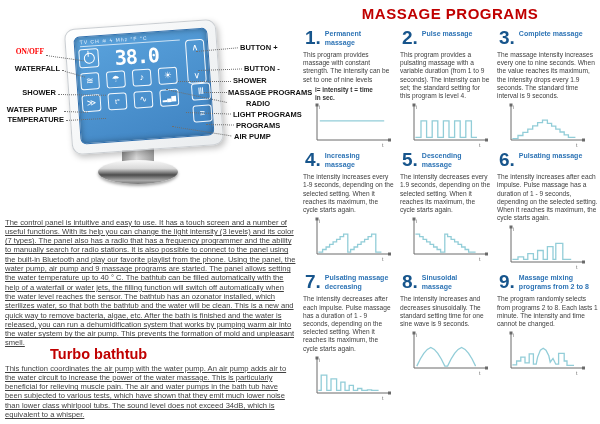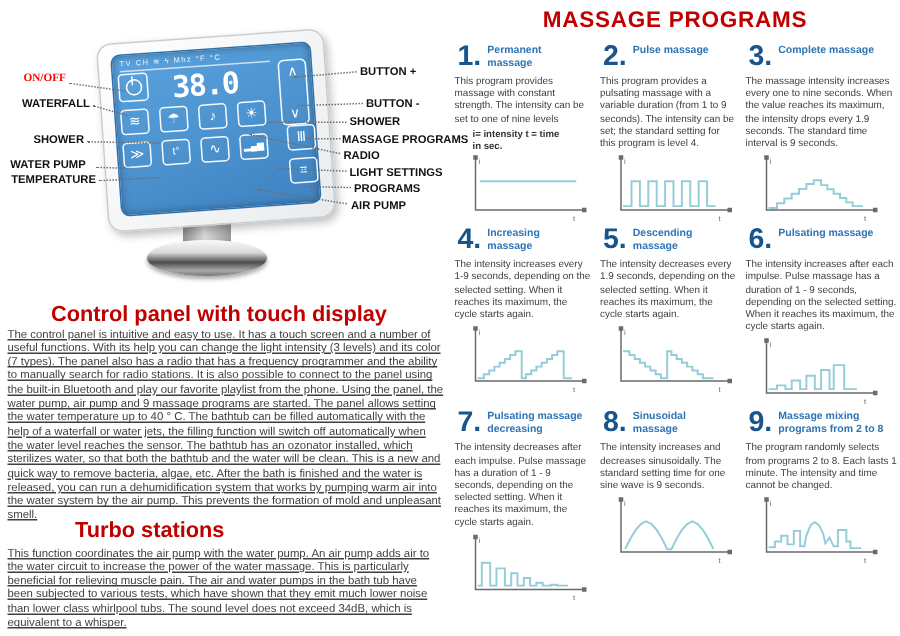--- a/index.html
+++ b/index.html
@@ -96,42 +96,41 @@
   <span class="lbl red" style="left:8px;top:47px;width:36px;text-align:right;font-family:Liberation Serif, serif;">ON/OFF</span>
   <span class="lbl" style="left:8px;top:64px;width:52px;text-align:right;">WATERFALL</span>
   <span class="lbl" style="left:8px;top:88px;width:48px;text-align:right;">SHOWER</span>
   <span class="lbl" style="left:2px;top:105px;width:60px;text-align:center;">WATER PUMP</span>
   <span class="lbl" style="left:2px;top:115px;width:62px;text-align:right;">TEMPERATURE</span>
 
   <span class="lbl" style="left:240px;top:43px;">BUTTON +</span>
   <span class="lbl" style="left:244px;top:64px;">BUTTON -</span>
   <span class="lbl" style="left:233px;top:76px;">SHOWER</span>
   <span class="lbl" style="left:228px;top:88px;">MASSAGE PROGRAMS</span>
-  <span class="lbl" style="left:229px;top:99px;">RADIO</span>
-  <span class="lbl" style="left:233px;top:110px;">LIGHT SETTINGS</span>
+  <span class="lbl" style="left:246px;top:99px;">RADIO</span>
+  <span class="lbl" style="left:233px;top:110px;">LIGHT PROGRAMS</span>
   <span class="lbl" style="left:236px;top:121px;">PROGRAMS</span>
   <span class="lbl" style="left:234px;top:132px;">AIR PUMP</span>
 
   <div class="leader" style="left:46px;top:55px;width:38px;transform:rotate(8deg);"></div>
   <div class="leader" style="left:62px;top:70px;width:24px;transform:rotate(16deg);"></div>
   <div class="leader" style="left:58px;top:94px;width:48px;transform:rotate(1deg);"></div>
   <div class="leader" style="left:64px;top:111px;width:24px;transform:rotate(2deg);"></div>
   <div class="leader" style="left:66px;top:120px;width:40px;transform:rotate(-3deg);"></div>
   <div class="leader" style="left:196px;top:51px;width:42px;transform:rotate(-5deg);"></div>
   <div class="leader" style="left:198px;top:70px;width:44px;transform:rotate(-2deg);"></div>
   <div class="leader" style="left:178px;top:81px;width:53px;transform:rotate(0deg);"></div>
   <div class="leader" style="left:204px;top:92px;width:23px;transform:rotate(0deg);"></div>
   <div class="leader" style="left:166px;top:89px;width:62px;transform:rotate(12deg);"></div>
   <div class="leader" style="left:186px;top:112px;width:45px;transform:rotate(2deg);"></div>
   <div class="leader" style="left:206px;top:124px;width:28px;transform:rotate(1deg);"></div>
   <div class="leader" style="left:172px;top:126px;width:60px;transform:rotate(9deg);"></div>
 
-  <h2 class="sec-heading" style="left:34px;top:190px;">Control panel with touch display</h2>
   <p class="body-text" style="top:210px;">The control panel is intuitive and easy to use. It has a touch screen and a number of useful functions. With its help you can change the light intensity (3 levels) and its color (7 types). The panel also has a radio that has a frequency programmer and the ability to manually search for radio stations. It is also possible to connect to the panel using the built-in Bluetooth and play our favorite playlist from the phone. Using the panel, the water pump, air pump and 9 massage programs are started. The panel allows setting the water temperature up to 40 ° C. The bathtub can be filled automatically with the help of a waterfall or water jets, the filling function will switch off automatically when the water level reaches the sensor. The bathtub has an ozonator installed, which sterilizes water, so that both the bathtub and the water will be clean. This is a new and quick way to remove bacteria, algae, etc. After the bath is finished and the water is released, you can run a dehumidification system that works by pumping warm air into the water system by the air pump. This prevents the formation of mold and unpleasant smell.</p>
-  <h2 class="sec-heading" style="left:50px;top:334px;">Turbo stations</h2>
+  <h2 class="sec-heading" style="left:50px;top:334px;">Turbo bathtub</h2>
   <p class="body-text" style="top:356px;">This function coordinates the air pump with the water pump. An air pump adds air to the water circuit to increase the power of the water massage. This is particularly beneficial for relieving muscle pain. The air and water pumps in the bath tub have been subjected to various tests, which have shown that they emit much lower noise than lower class whirlpool tubs. The sound level does not exceed 34dB, which is equivalent to a whisper.</p>
 </div>
 
 <div class="pane" id="right-pane">
   <h1 class="mp-title">MASSAGE PROGRAMS</h1>
 
   <div class="prog-grid">
 
     <div class="prog">
       <div class="prog-head">

